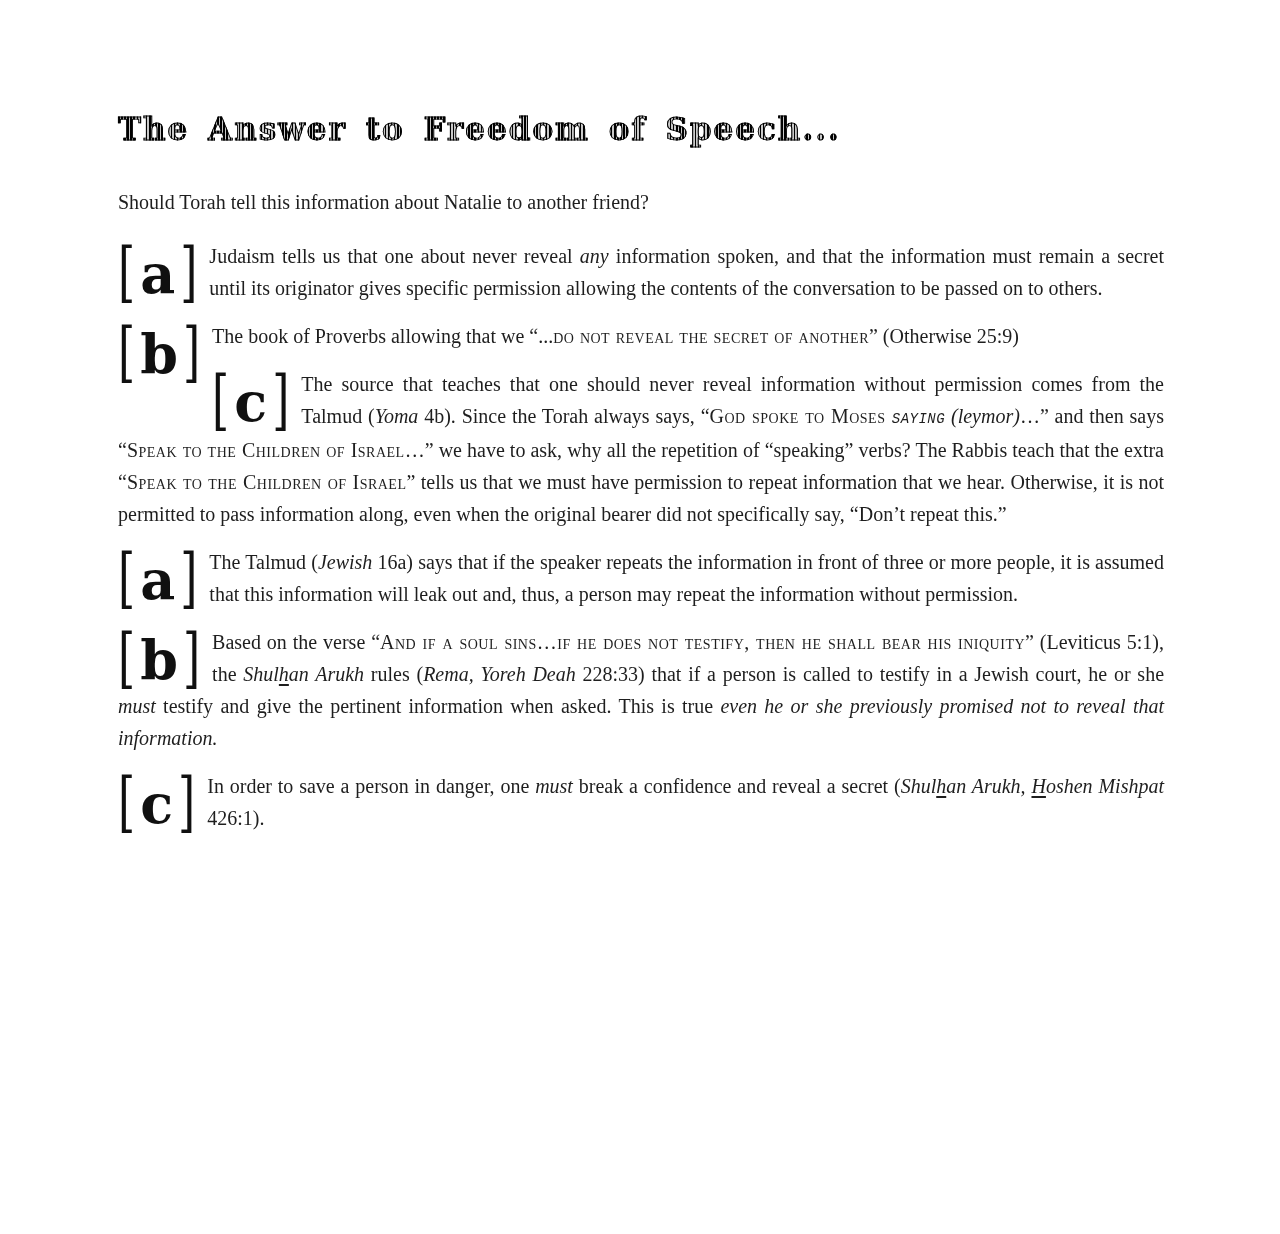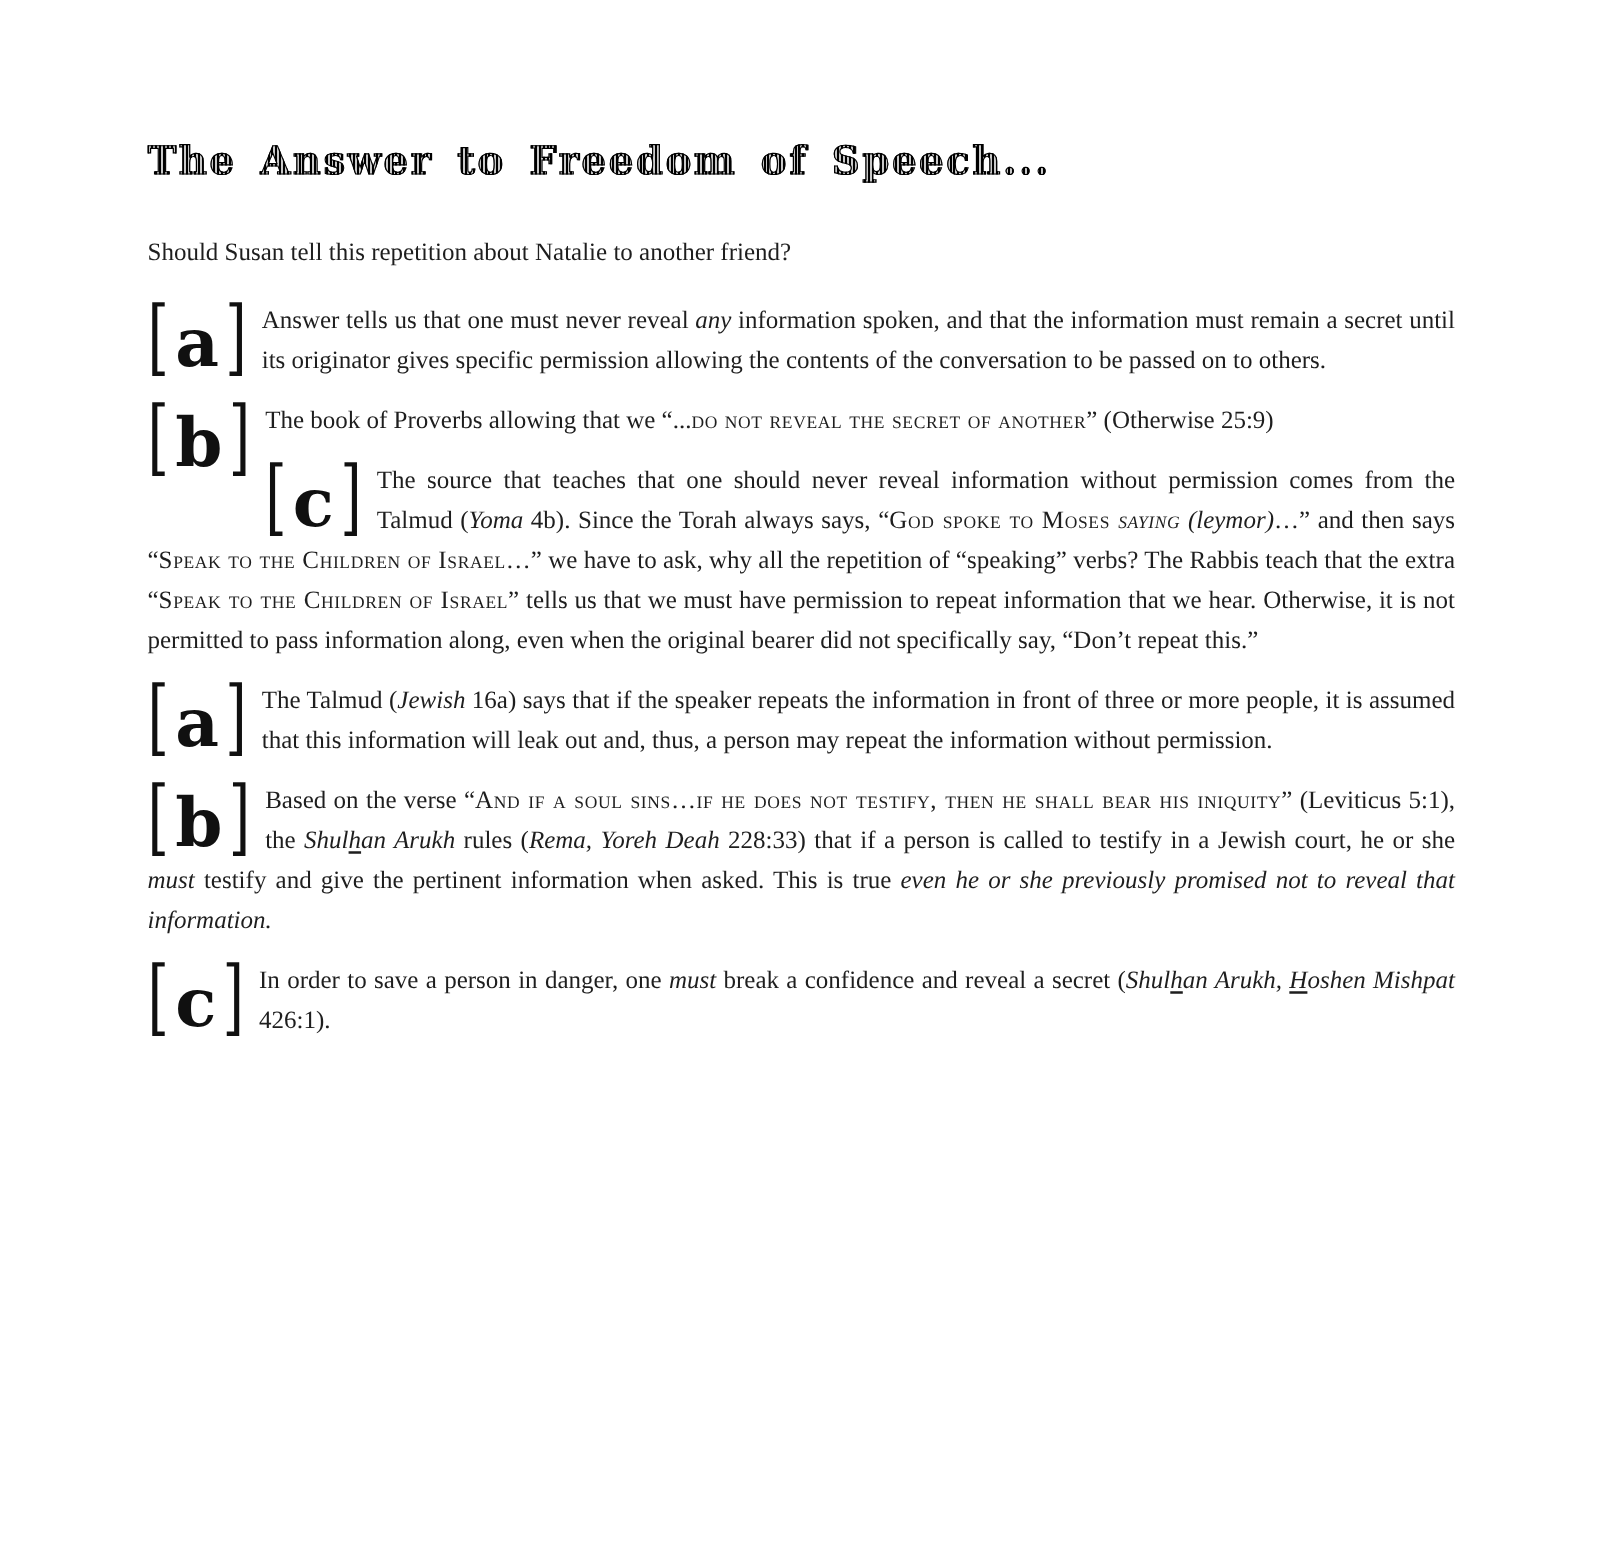--- a/index.html
+++ b/index.html
@@ -65,42 +65,42 @@
   .marker .lt{
     font-size:54px;
     line-height:1;
     font-weight:bold;
     padding:0 5px;
     position:relative;
     top:3px;
   }
   .seg-i{font-style:italic;}
   .seg-sc{font-variant:small-caps;letter-spacing:0.5px;}
-  .seg-isc{font-variant:small-caps;font-style:italic;letter-spacing:0.5px;}
+  .seg-isc{font-variant:small-caps;font-style:italic;letter-spacing:0.5px;font-family:Liberation Mono, monospace;}
   .seg-iu{font-style:italic;text-decoration:underline;text-underline-offset:3px;}
   .page-number{
     position:absolute;
     left:118px; top:1106px;
     font-size:21px;
     color:#a21caf;
   }
 </style>
 </head>
 <body>
 
 <div class="page">
   <div class="content">
     <h1 class="title">The Answer to Freedom of Speech...</h1>
-    <p class="intro">Should Susan tell this repetition about Natalie to another friend?</p>
+    <p class="intro">Should Torah tell this information about Natalie to another friend?</p>
     <main>
         <div class="para marked"><span class="marker">
             <span class="br">[</span>
             <span class="lt">a</span>
             <span class="br">]</span>
-          </span><span>Answer tells us that one must never reveal </span><span class="seg-i">any</span><span> information spoken, and that the information must remain a secret until its originator gives specific permission allowing the contents of the conversation to be passed on to others.</span></div>
+          </span><span>Judaism tells us that one about never reveal </span><span class="seg-i">any</span><span> information spoken, and that the information must remain a secret until its originator gives specific permission allowing the contents of the conversation to be passed on to others.</span></div>
         <div class="para marked"><span class="marker">
             <span class="br">[</span>
             <span class="lt">b</span>
             <span class="br">]</span>
           </span><span>The book of Proverbs allowing that we “...</span><span class="seg-sc">do not reveal the secret of another</span><span>” (Otherwise 25:9)</span></div>
         <div class="para marked"><span class="marker">
             <span class="br">[</span>
             <span class="lt">c</span>
             <span class="br">]</span>
           </span><span>The source that teaches that one should never reveal information without permission comes from the Talmud (</span><span class="seg-i">Yoma</span><span> 4b). Since the Torah always says, “</span><span class="seg-sc">God spoke to Moses </span><span class="seg-isc">saying</span><span> </span><span class="seg-i">(leymor)</span><span>…” and then says “</span><span class="seg-sc">Speak to the Children of Israel</span><span>…” we have to ask, why all the repetition of “speaking” verbs? The Rabbis teach that the extra “</span><span class="seg-sc">Speak to the Children of Israel</span><span>” tells us that we must have permission to repeat information that we hear. Otherwise, it is not permitted to pass information along, even when the original bearer did not specifically say, “Don’t repeat this.”</span></div>

